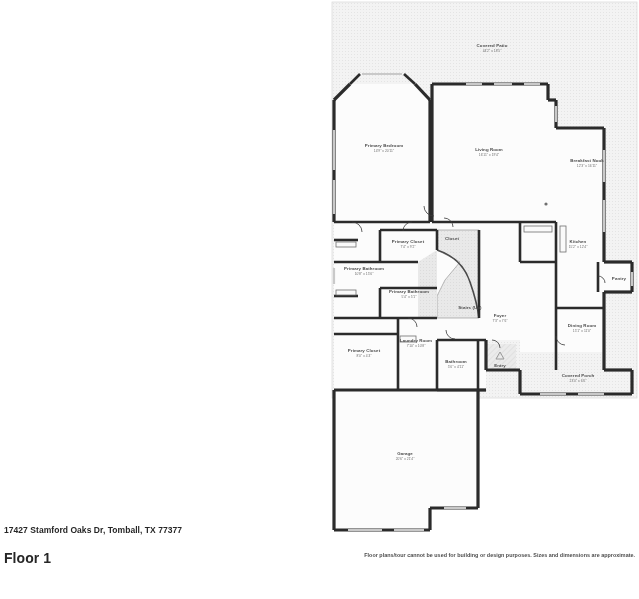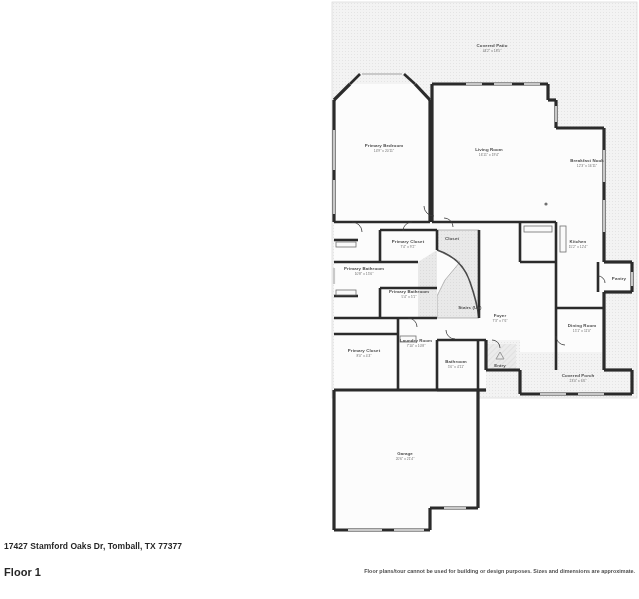--- a/index.html
+++ b/index.html
@@ -51,38 +51,38 @@
     letter-spacing: 0.05px;
     line-height: 1.3;
     margin-top: 0.5px;
   }
   .room-name.two-line { line-height: 1.15; }
 
   
   #footer {
     position: absolute;
     left: 0;
-    top: 531px;
+    top: 515px;
     width: 639px;
     height: 54px;
   }
   #address-line {
     position: absolute;
     left: 4px;
     top: 10px;
     font-size: 8.5px;
     font-weight: bold;
     color: #262626;
     letter-spacing: 0.05px;
   }
   #floor-line {
     position: absolute;
     left: 4px;
     top: 35px;
-    font-size: 11px;
+    font-size: 14px;
     font-weight: bold;
     color: #262626;
     letter-spacing: 0.05px;
   }
   #disclaimer {
     position: absolute;
     right: 4px;
     top: 37px;
     font-size: 5.4px;
     font-weight: bold;

